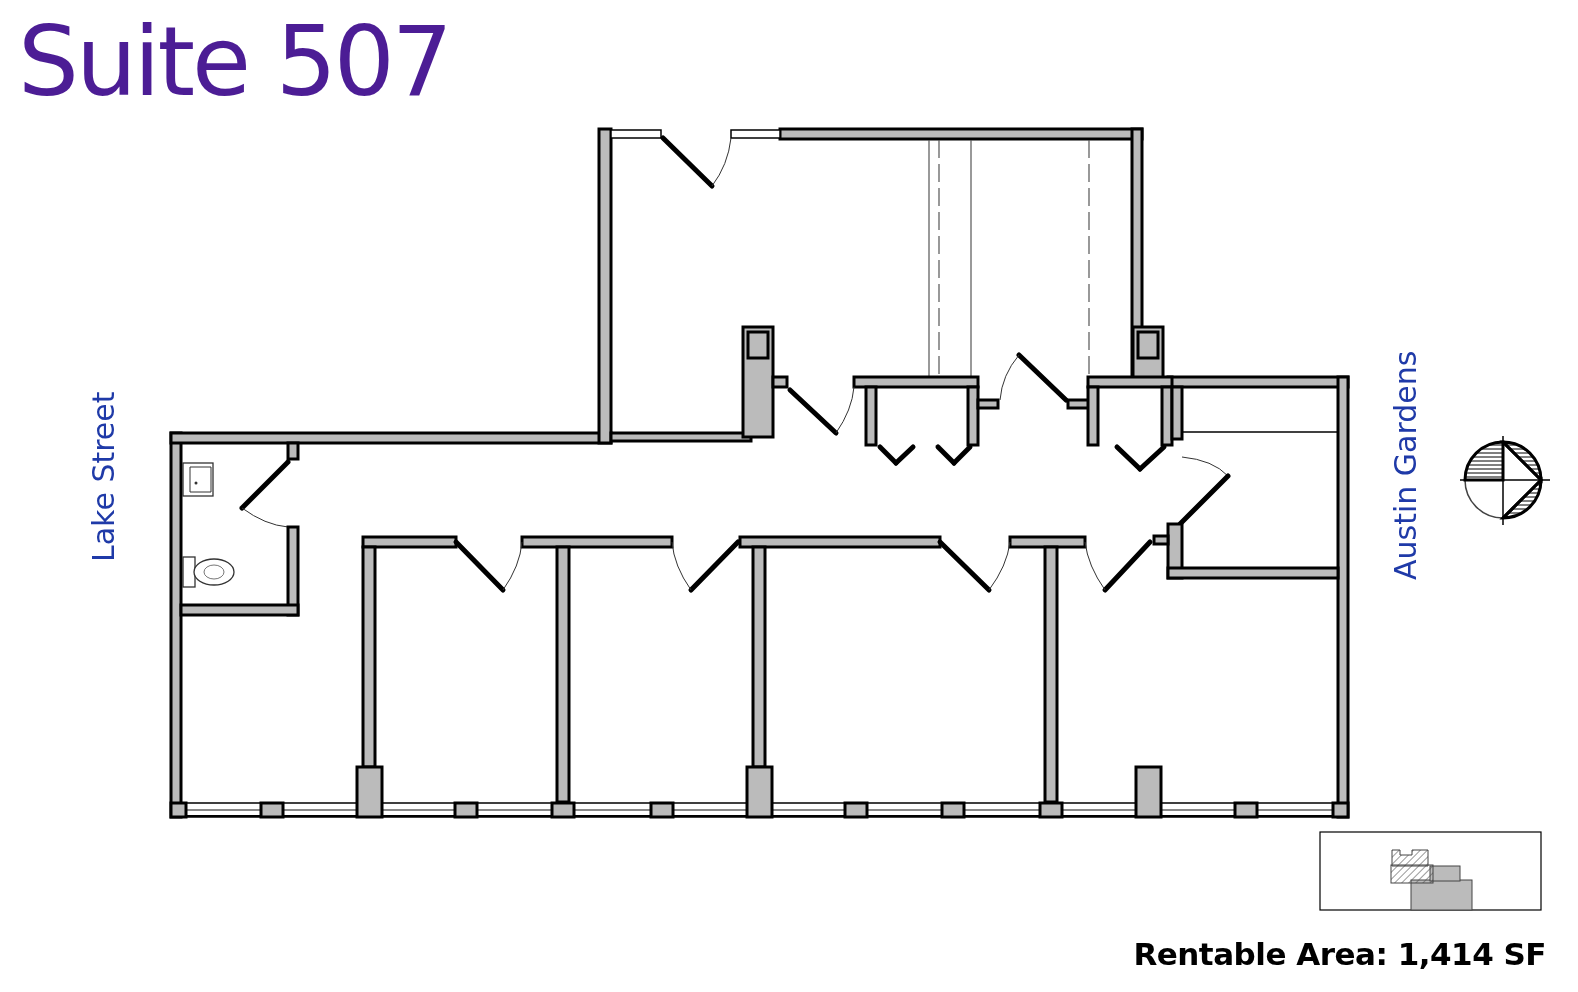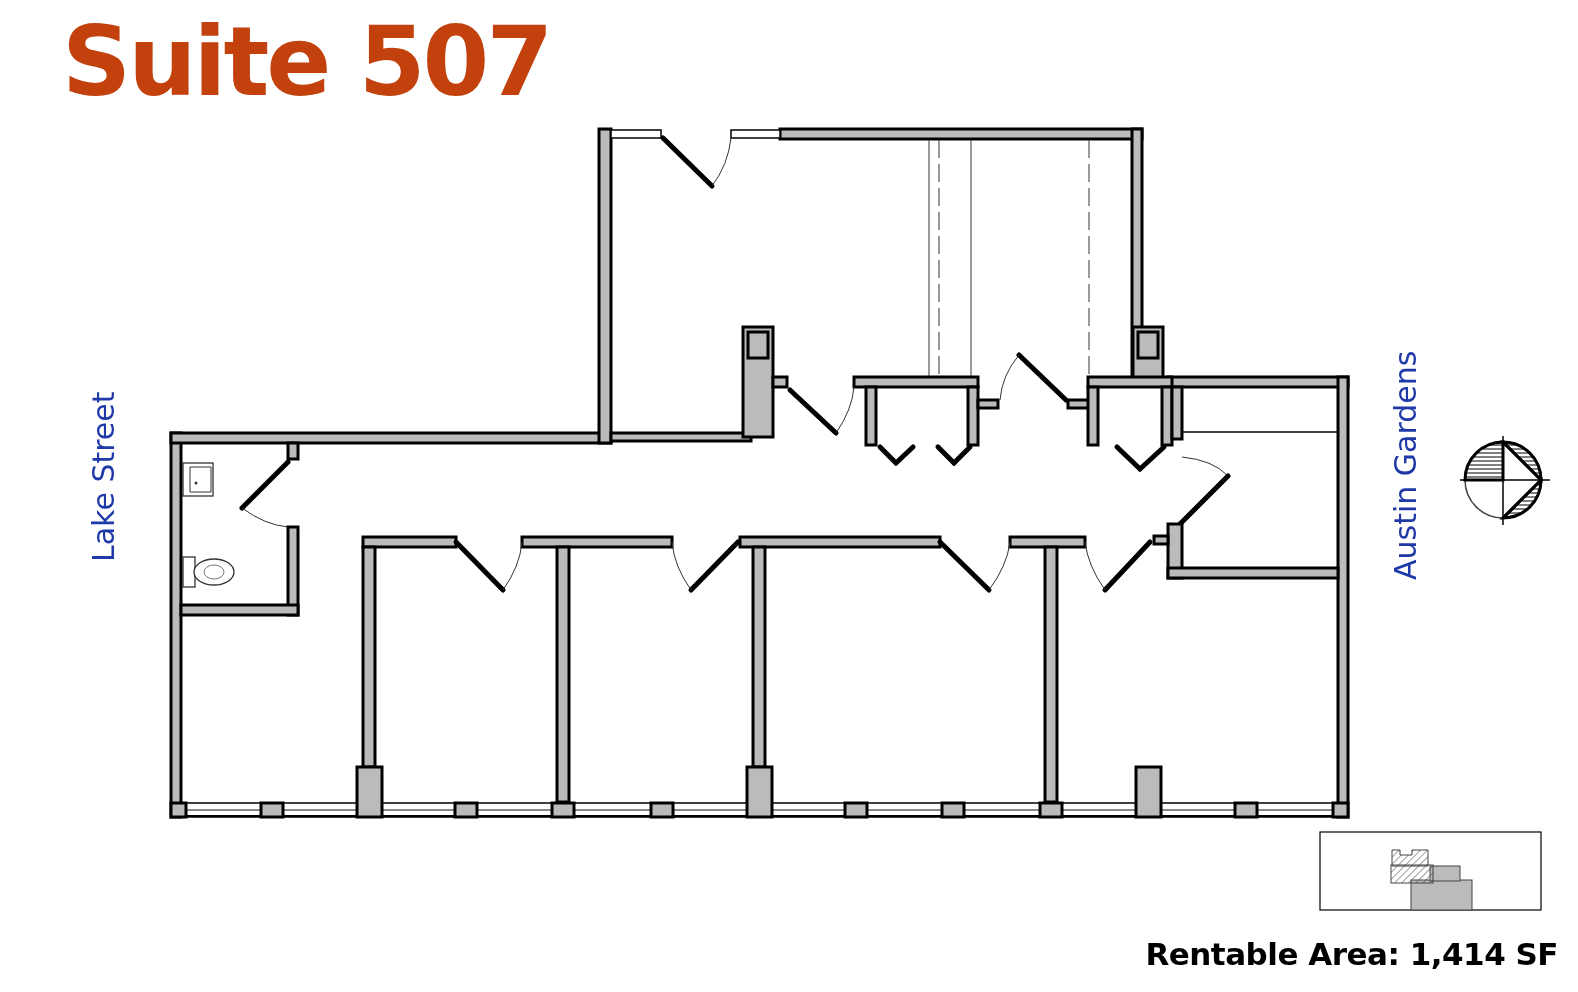--- a/index.html
+++ b/index.html
@@ -1,21 +1,21 @@
 <!DOCTYPE html>
 <html><head>
 <meta charset="utf-8">
 <style>
   html, body { margin:0; padding:0; background:#ffffff; }
   body { width:1578px; height:992px; position:relative; overflow:hidden; font-family:"DejaVu Sans", sans-serif; }
-  .title { position:absolute; left:18px; top:14px; font-family:"DejaVu Sans", sans-serif; font-size:96px; font-weight:700; color:#c2410c; letter-spacing:-3px; line-height:1;margin-left:44px; }
+  .title { position:absolute; left:18px; top:14px; font-family:"DejaVu Sans", sans-serif; font-size:96px; font-weight:400; color:#4c1d95; letter-spacing:-3px; line-height:1; }
   .street { position:absolute; font-family:"DejaVu Sans", sans-serif; font-size:30px; color:#1f3aa8; white-space:nowrap; transform-origin:left top; transform:rotate(-90deg); }
   .street.left { left:86px; top:562px; }
   .street.right { left:1388px; top:580px; }
-  .area { position:absolute; right:20px; top:936px; font-family:"DejaVu Sans", sans-serif; font-size:31px; font-weight:bold; color:#000; white-space:nowrap; letter-spacing:-0.5px;margin-left:12px; }
+  .area { position:absolute; right:32px; top:936px; font-family:"DejaVu Sans", sans-serif; font-size:31px; font-weight:bold; color:#000; white-space:nowrap; letter-spacing:-0.5px;margin-left:12px; }
   svg.plan { position:absolute; left:0; top:0; }
   .wall { fill:#bbbbbb; stroke:#000; stroke-width:3; }
   .door { stroke:#000; stroke-width:5; stroke-linecap:round; }
   .swing { fill:none; stroke:#333; stroke-width:1; }
   .win { fill:#fff; stroke:#000; stroke-width:1.5; }
   .thin { stroke:#555; stroke-width:1.2; fill:none; }
   .dash { stroke:#555; stroke-width:1.2; fill:none; stroke-dasharray:18 6; }
 </style>
 </head>
 <body>

